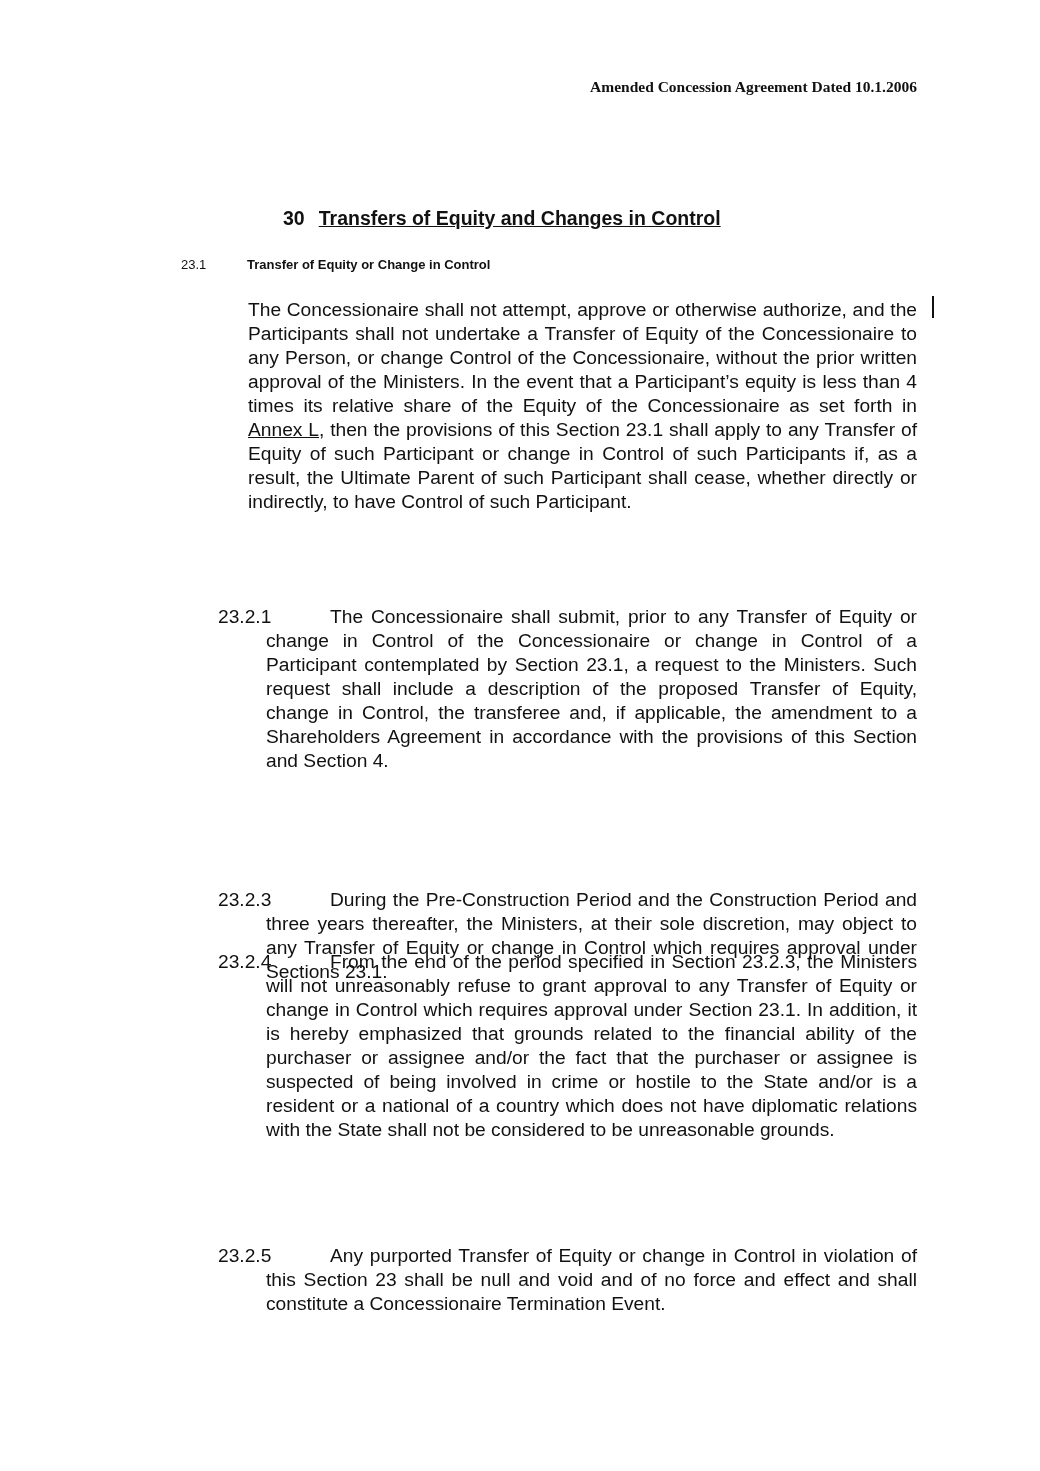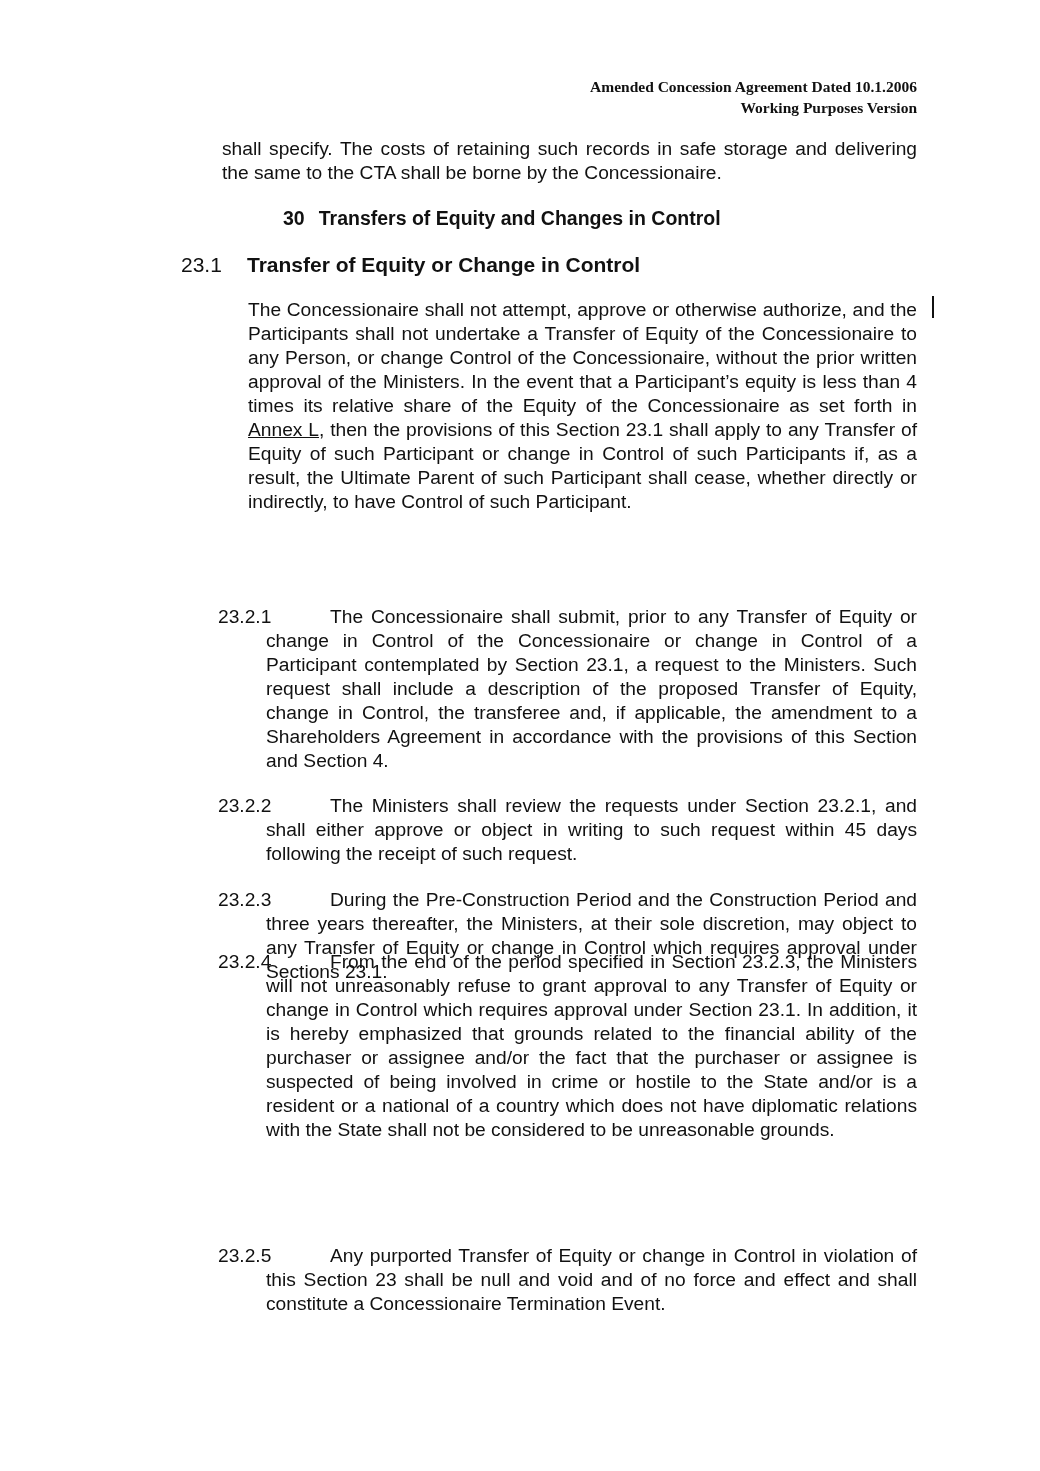--- a/index.html
+++ b/index.html
@@ -6,67 +6,61 @@
   body { width: 1040px; height: 1471px; position: relative; overflow: hidden; color: #111; }
   .page { position: absolute; left: 0; top: 0; width: 1040px; height: 1242px; }
   .hdr { position: absolute; right: 123px; top: 76px; text-align: right;
          font-family: "Liberation Serif", serif; font-weight: bold; font-size: 15.5px; line-height: 21px; }
   .body-text { font-family: "Liberation Sans", sans-serif; font-size: 19.2px; line-height: 24px; }
   .just { text-align: justify; text-align-last: left; }
   .intro { position: absolute; left: 222px; top: 137px; width: 695px; }
   .sec-title { position: absolute; left: 283px; top: 205px; font-family: "Liberation Sans", sans-serif;
                font-weight: bold; font-size: 19.5px; line-height: 26px; }
   .sec-title .num { margin-right: 14px; }
-  .sec-title .txt { }
-  .sub-head { position: absolute; left: 181px; font-family: "Liberation Sans", sans-serif; font-size: 21px; line-height: 26px; }
+  .sec-title .txt { text-decoration: underline; }
+  .sub-head { position: absolute; left: 181px; font-family: "Liberation Sans", sans-serif; font-size: 13px; line-height: 26px; }
   .sub-head .num { display: inline-block; width: 66px; font-weight: normal; }
   .sub-head .txt { font-weight: bold; }
   .para { position: absolute; left: 248px; width: 669px; }
   .change-bar { position: absolute; left: 932px; top: 296px; width: 1.5px; height: 22px; background: #111; }
   .clause { position: absolute; left: 218px; width: 699px; }
   .clause .cnum { position: absolute; left: 0; top: 0; }
   .clause .ctext { margin-left: 48px; text-indent: 64px; }
   .u { text-decoration: underline; }
   .pageno { position: absolute; left: 0; width: 1040px; top: 1340px; text-align: center;
             font-family: "Liberation Serif", serif; font-size: 14px; }
 </style>
 </head>
 <body>
 
 <div class="page">
 
   <div class="hdr">
     <div>Amended Concession Agreement Dated 10.1.2006</div>
-    <div>Working Purposes Version</div>
   </div>
 
-  <div class="intro body-text just">shall specify. The costs of retaining such records in safe storage and delivering the same to the CTA shall be borne by the Concessionaire.</div>
 
   <div class="sec-title">
     <span class="num">30</span><span class="txt">Transfers of Equity and Changes in Control</span>
   </div>
 
   <div class="sub-head" style="top:252px;">
     <span class="num">23.1</span><span class="txt">Transfer of Equity or Change in Control</span>
   </div>
 
   <div class="change-bar"></div>
 
   <div class="para body-text just" style="top:298px;"><span>The Concessionaire shall not attempt, approve or otherwise authorize, and the Participants shall not undertake a Transfer of Equity of the Concessionaire to any Person, or change Control of the Concessionaire, without the prior written approval of the Ministers. In the event that a Participant’s equity is less than 4 times its relative share of the Equity of the Concessionaire as set forth in</span> <span class="u">Annex L</span><span>, then the provisions of this Section 23.1 shall apply to any Transfer of Equity of such Participant or change in Control of such Participants if, as a result, the Ultimate Parent of such Participant shall cease, whether directly or indirectly, to have Control of such Participant.</span></div>
 
 
   <div class="clause body-text" style="top:605px;">
     <span class="cnum">23.2.1</span>
     <div class="ctext just">The Concessionaire shall submit, prior to any Transfer of Equity or change in Control of the Concessionaire or change in Control of a Participant contemplated by Section 23.1, a request to the Ministers. Such request shall include a description of the proposed Transfer of Equity, change in Control, the transferee and, if applicable, the amendment to a Shareholders Agreement in accordance with the provisions of this Section and Section 4.</div>
   </div>
 
-  <div class="clause body-text" style="top:794px;">
-    <span class="cnum">23.2.2</span>
-    <div class="ctext just">The Ministers shall review the requests under Section 23.2.1, and shall either approve or object in writing to such request within 45 days following the receipt of such request.</div>
-  </div>
 
   <div class="clause body-text" style="top:888px;">
     <span class="cnum">23.2.3</span>
     <div class="ctext just">During the Pre-Construction Period and the Construction Period and three years thereafter, the Ministers, at their sole discretion, may object to any Transfer of Equity or change in Control which requires approval under Sections 23.1.</div>
   </div>
 
   <div class="clause body-text" style="top:950px;">
     <span class="cnum">23.2.4</span>
     <div class="ctext just">From the end of the period specified in Section 23.2.3, the Ministers will not unreasonably refuse to grant approval to any Transfer of Equity or change in Control which requires approval under Section 23.1. In addition, it is hereby emphasized that grounds related to the financial ability of the purchaser or assignee and/or the fact that the purchaser or assignee is suspected of being involved in crime or hostile to the State and/or is a resident or a national of a country which does not have diplomatic relations with the State shall not be considered to be unreasonable grounds.</div>
   </div>

